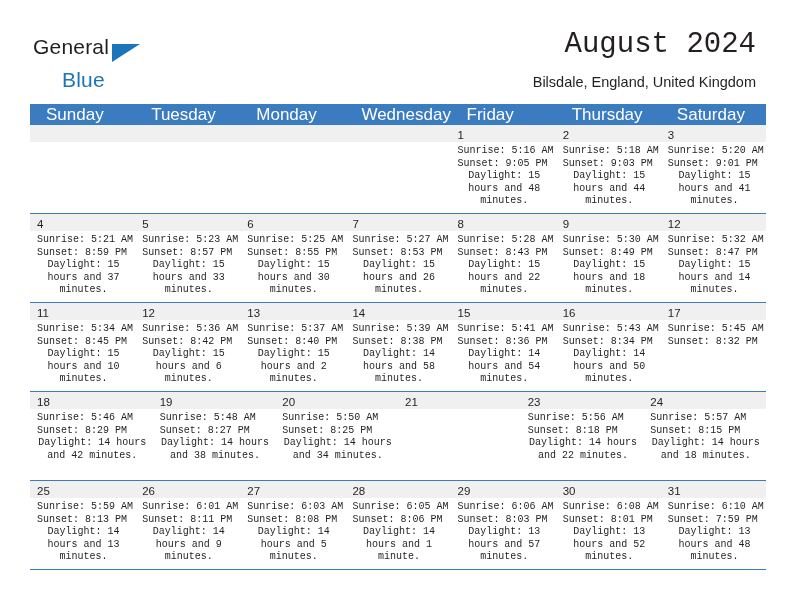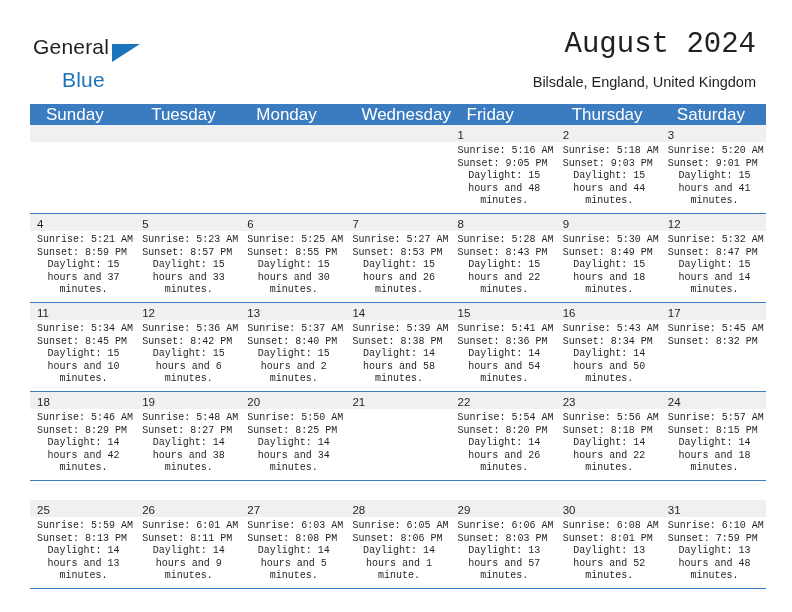--- a/index.html
+++ b/index.html
@@ -118,21 +118,20 @@
 
   .week-row {
     display: flex;
     width: 100%;
     border-bottom: 1.4px solid #3b7cc0;
     height: 89px;
     box-sizing: border-box;
   }
   .week-row:last-child {
     border-bottom: 1.4px solid #3b7cc0;
-    margin-top: 19px;
   }
 
   .day-cell {
     flex: 1 1 0;
     box-sizing: border-box;
     position: relative;
     background: #ffffff;
     overflow: hidden;
   }
 
@@ -373,28 +372,20 @@
             <div class="day-info">
               <div>Sunrise: 5:50 AM</div>
               <div>Sunset: 8:25 PM</div>
               <div class="wrap2">Daylight: 14 hours and 34 minutes.</div>
             </div>
           </div>
           <div class="day-cell">
             <div class="day-number-band"><span class="day-number">21</span></div>
           </div>
           <div class="day-cell">
-            <div class="day-number-band"><span class="day-number">22</span></div>
-            <div class="day-info">
-              <div>Sunrise: 5:54 AM</div>
-              <div>Sunset: 8:20 PM</div>
-              <div class="wrap2">Daylight: 14 hours and 26 minutes.</div>
-            </div>
-          </div>
-          <div class="day-cell">
             <div class="day-number-band"><span class="day-number">23</span></div>
             <div class="day-info">
               <div>Sunrise: 5:56 AM</div>
               <div>Sunset: 8:18 PM</div>
               <div class="wrap2">Daylight: 14 hours and 22 minutes.</div>
             </div>
           </div>
           <div class="day-cell">
             <div class="day-number-band"><span class="day-number">24</span></div>
             <div class="day-info">

